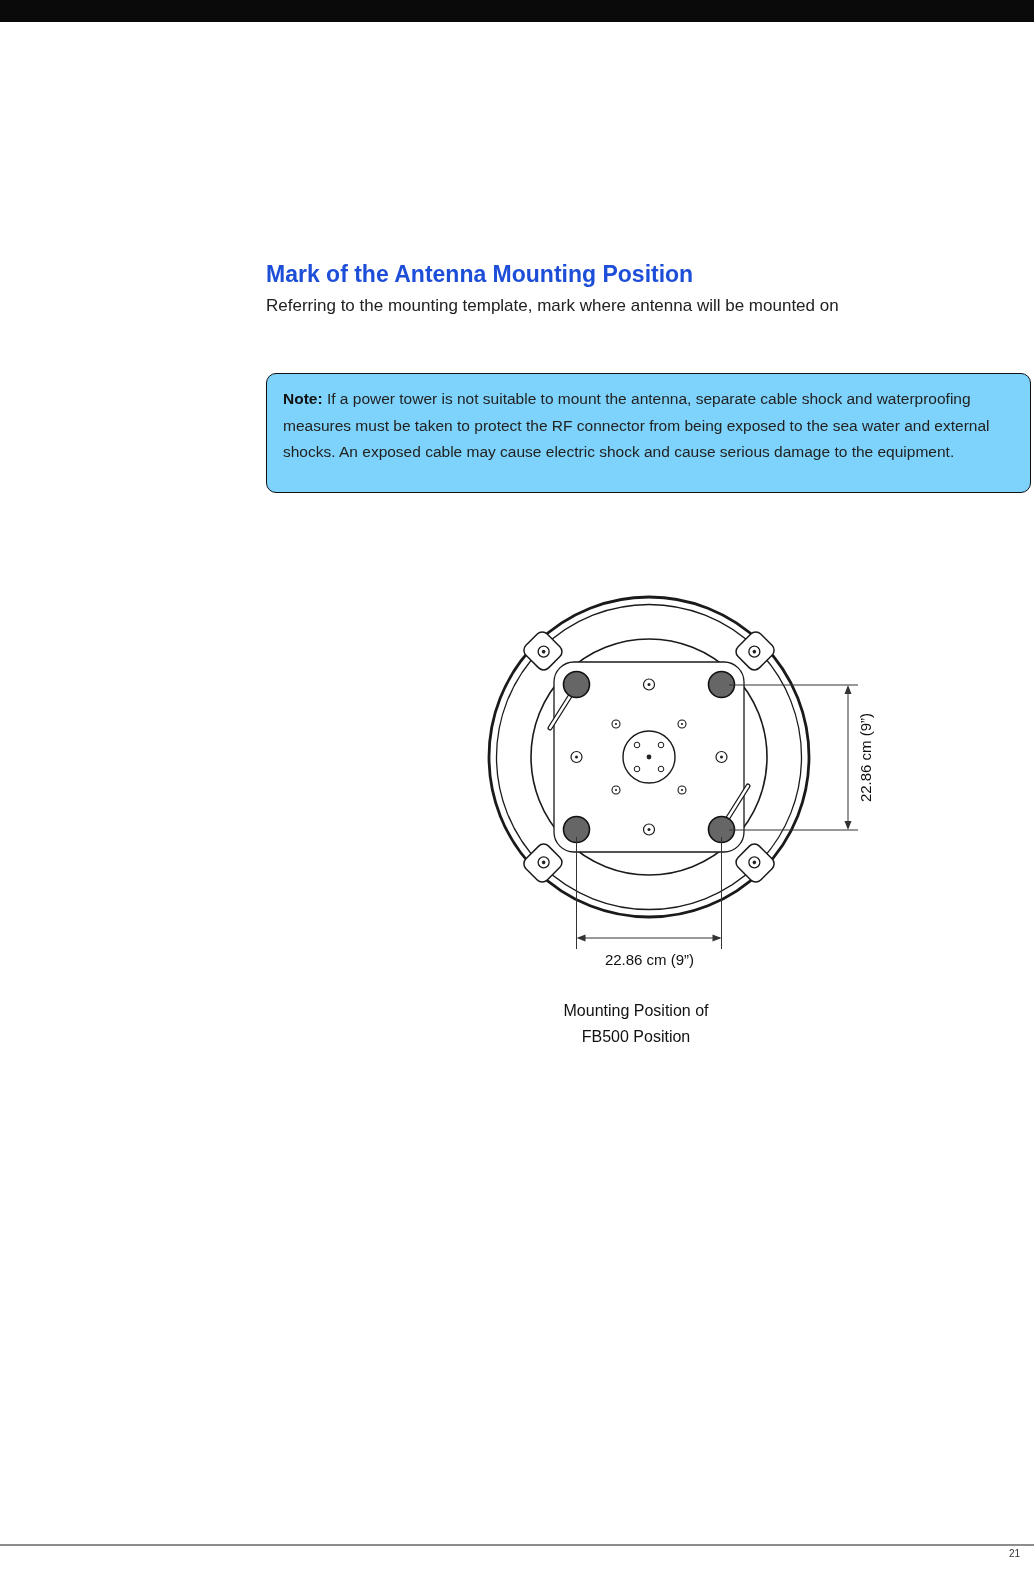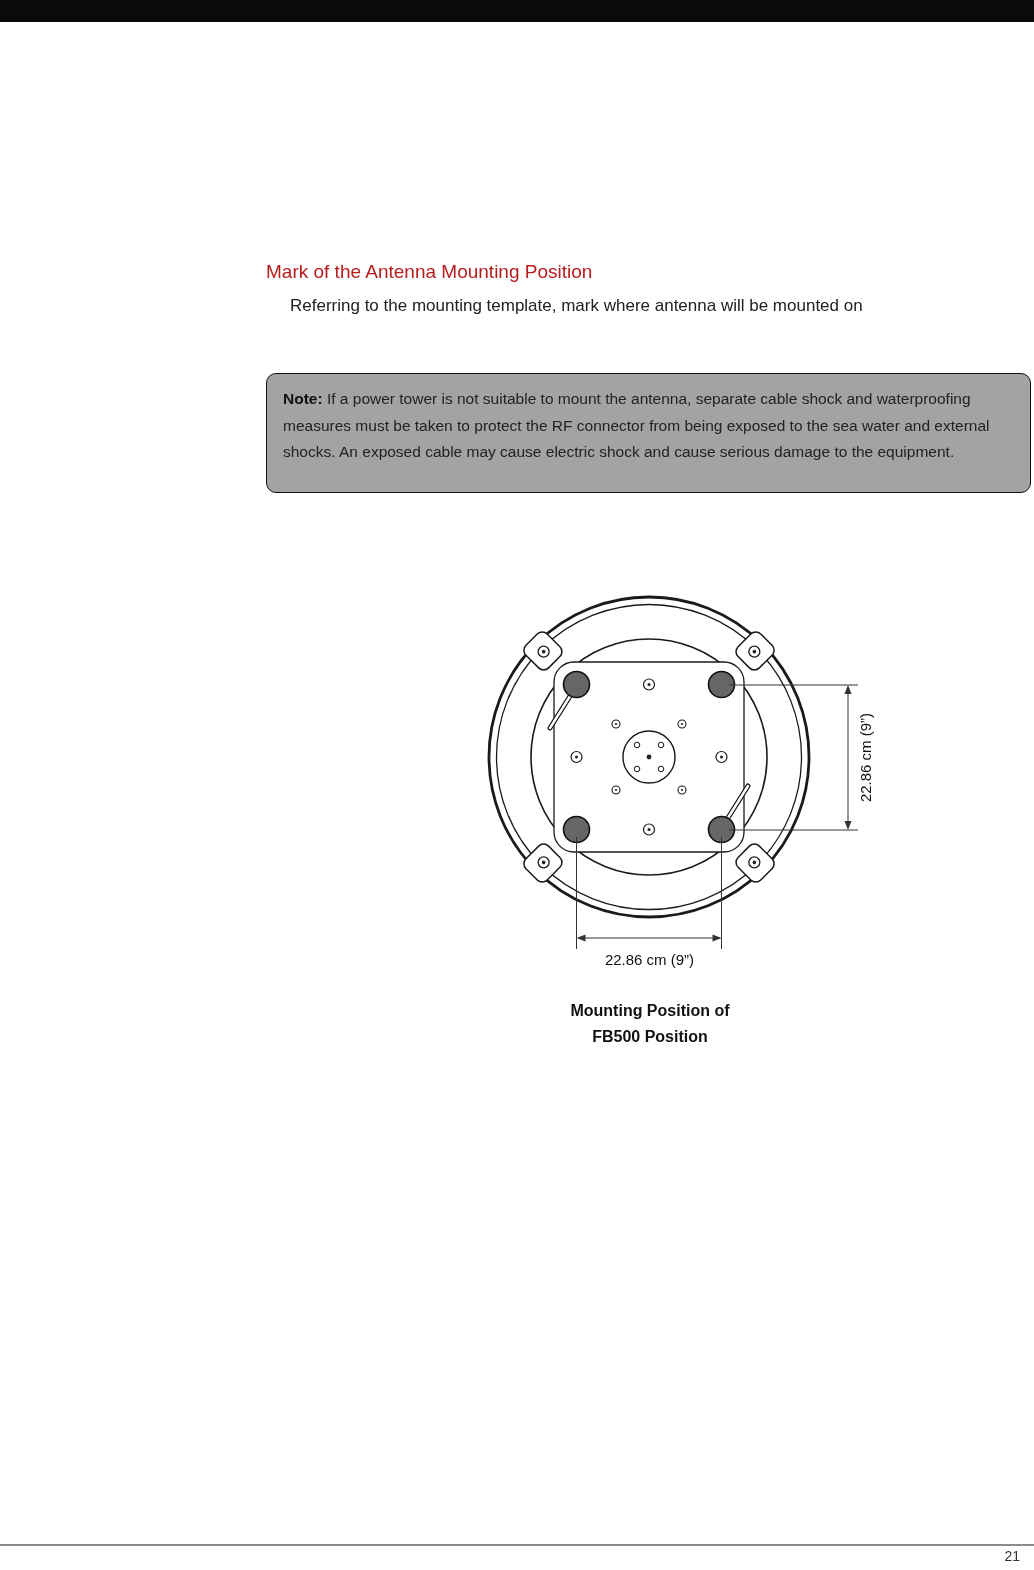--- a/index.html
+++ b/index.html
@@ -14,71 +14,70 @@
   }
   .topbar {
     position: absolute;
     left: 0; top: 0;
     width: 100%; height: 22px;
     background: #0a0a0a;
   }
   .heading {
     position: absolute;
     left: 266px; top: 261px;
-    font-size: 19px;
-    font-weight: normal;
-    color: #b91c1c;
+    font-size: 23px;
+    font-weight: bold;
+    color: #1d4ed8;
   }
   .intro {
     position: absolute;
     left: 266px; top: 291px;
     font-size: 17px;
     line-height: 30px;
     color: #222;
-    margin-left: 24px;
   }
   .notebox {
     position: absolute;
     left: 266px; top: 373px;
     width: 765px; height: 120px;
     border: 1.6px solid #111;
     border-radius: 10px;
-    background: #a3a3a3;
+    background: #7dd3fc;
   }
   .notetext {
     padding: 12px 16px 0 16px;
     font-size: 15.5px;
     line-height: 26.5px;
     color: #222;
   }
   .notetext strong { color: #111; }
   .figure {
     position: absolute;
     left: 450px; top: 575px;
   }
   .caption {
     position: absolute;
-    left: 450px; top: 998px;
+    left: 436px; top: 998px;
     width: 400px;
     text-align: center;
     font-size: 16px;
-    font-weight: bold;
+    font-weight: normal;
     line-height: 26px;
     color: #111;
   }
   .footer-rule {
     position: absolute;
     left: 0; top: 1544px;
     width: 100%; height: 2px;
     background: #8c8c8c;
   }
   .page-number {
     position: absolute;
     right: 14px; top: 1548px;
-    font-size: 14px;
+    font-size: 10px;
     color: #333;
   }
   .dim-text {
     font-family: "Liberation Sans", sans-serif;
     font-size: 15px;
     fill: #111;
   }
 </style>
 </head>
 <body>

